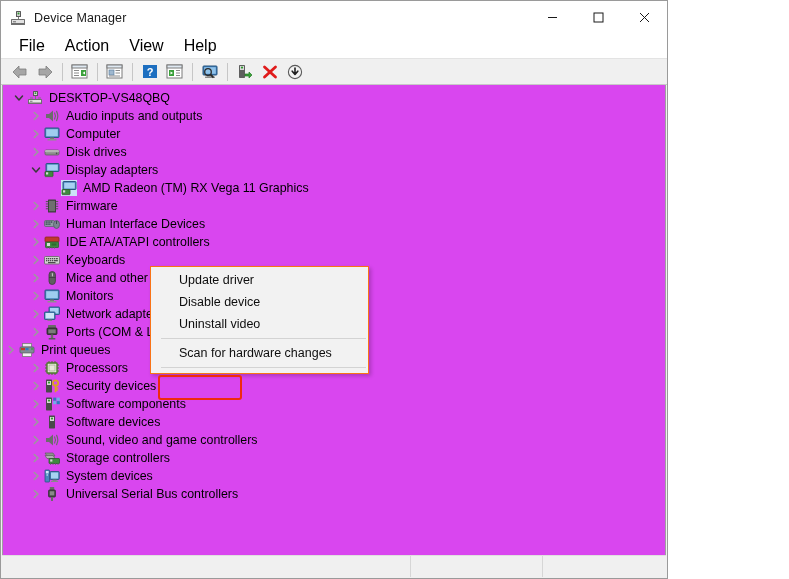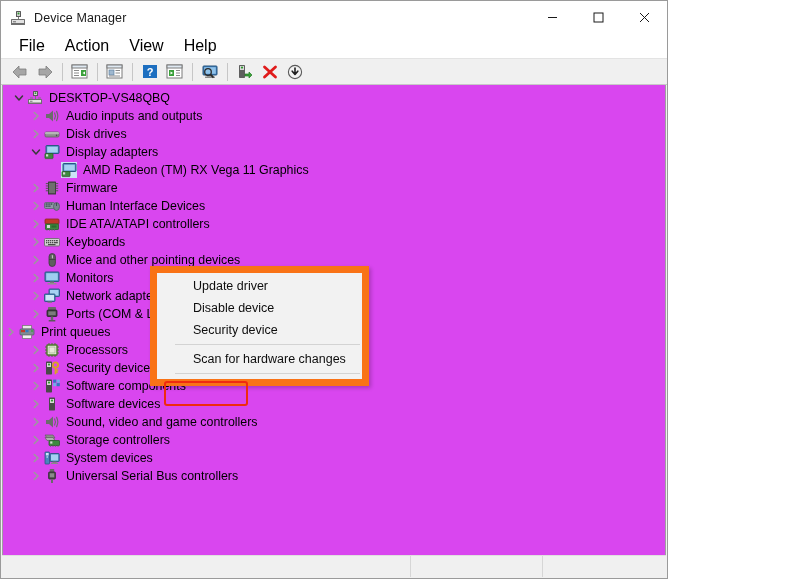--- a/index.html
+++ b/index.html
@@ -141,23 +141,23 @@
   .sb-pane { height: 100%; }
   .sb-pane.main { flex: 1 1 auto; border-right: 1px solid #d6d6d6; }
   .sb-pane.p2 { width: 132px; border-right: 1px solid #d6d6d6; }
   .sb-pane.p3 { width: 123px; }
   
   #ctxmenu {
     position: absolute;
     left: 147px; top: 181px;
     width: 219px;
     background: #f2f2f2;
-    border: 7px solid #f97316;
+    border: 1px solid #f97316;
     box-shadow: 2px 2px 4px rgba(0,0,0,0.22);
-    padding: 2px 0 2px 16px;
+    padding: 2px 0 2px 8px;
     z-index: 40;
   }
   .ctx-item {
     height: 22px;
     display: flex;
     align-items: center;
     padding-left: 20px;
     font-size: 12.5px;
     color: #0d0d0d;
     position: relative;
@@ -345,20 +345,34 @@
             </svg></span>
           <span class="t-label">Audio inputs and outputs</span>
         </div>
         <div class="tree-row" style="padding-left:25px">
           <span class="tw">
             <svg width="10" height="10" viewBox="0 0 10 10">
               <path d="M3.3 1.5 L7 5 L3.3 8.5" fill="none" stroke="#9b9b9b" stroke-width="1.5" stroke-linecap="round" stroke-linejoin="round"></path>
             </svg>
           </span>
           <span class="t-icon"><svg width="16" height="16" viewBox="0 0 16 16">
+              <rect x="1" y="2" width="14" height="9.5" rx="0.8" fill="#4a86be" stroke="#2a5781" stroke-width="1"></rect>
+              <rect x="2.2" y="3.2" width="11.6" height="7" fill="#9fcdf0"></rect>
+              <rect x="6" y="11.5" width="4" height="1.5" fill="#7a7a7a"></rect>
+              <rect x="3.5" y="13" width="9" height="1.4" rx="0.5" fill="#8f8f8f"></rect>
+            </svg></span>
+          <span class="t-label">Computer</span>
+        </div>
+        <div class="tree-row" style="padding-left:25px">
+          <span class="tw">
+            <svg width="10" height="10" viewBox="0 0 10 10">
+              <path d="M3.3 1.5 L7 5 L3.3 8.5" fill="none" stroke="#9b9b9b" stroke-width="1.5" stroke-linecap="round" stroke-linejoin="round"></path>
+            </svg>
+          </span>
+          <span class="t-icon"><svg width="16" height="16" viewBox="0 0 16 16">
               <rect x="1" y="6" width="14" height="5" rx="1.2" fill="#8d8d8d" stroke="#5f5f5f" stroke-width="0.8"></rect>
               <rect x="1" y="6" width="14" height="2.2" rx="1" fill="#b5b5b5"></rect>
               <circle cx="12.6" cy="9.4" r="0.8" fill="#4a4a4a"></circle>
             </svg></span>
           <span class="t-label">Disk drives</span>
         </div>
         <div class="tree-row" style="padding-left:25px">
           <span class="tw">
             <svg width="10" height="10" viewBox="0 0 10 10">
               <path d="M1.5 3 L5 7 L8.5 3" fill="none" stroke="#3a3a3a" stroke-width="1.5" stroke-linecap="round" stroke-linejoin="round"></path>
@@ -687,21 +701,21 @@
 
     <div id="ctxmenu">
       <div id="ctx-items">
           <div class="ctx-item">
             <span>Update driver</span>
           </div>
           <div class="ctx-item">
             <span>Disable device</span>
           </div>
           <div class="ctx-item">
-            <span>Security device</span>
+            <span>Uninstall video</span>
           </div>
           <div class="ctx-sep"></div>
           <div class="ctx-item">
             <span>Scan for hardware changes</span>
           </div>
           <div class="ctx-sep"></div>
         </div>
       <div id="hl-box" style="border-color: rgb(239, 43, 14);"></div>
     </div>
   </div>

